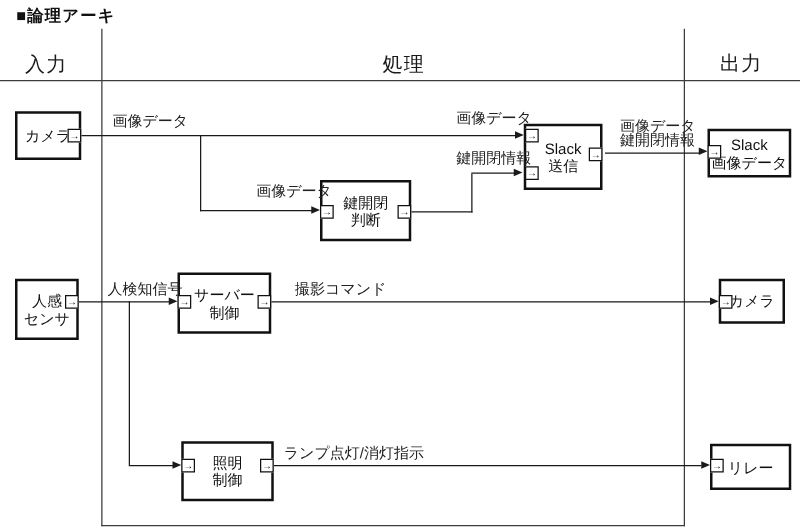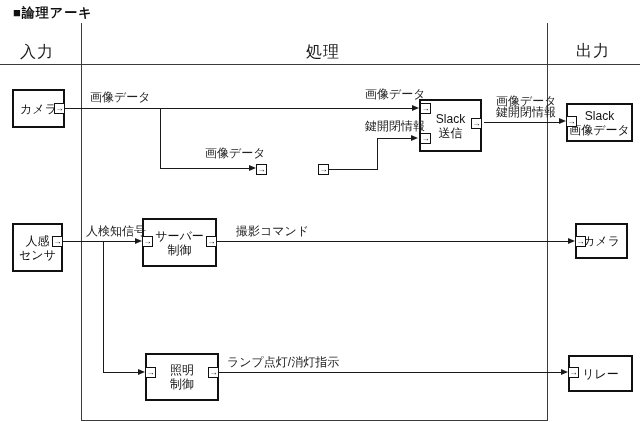--- a/index.html
+++ b/index.html
@@ -54,20 +54,24 @@
     <span>人感</span>
     <span>センサ</span>
   </div>
   <div class="node" style="left:142px;top:218px;width:75px;height:49px">
     <span>サーバー</span>
     <span>制御</span>
   </div>
   <div class="node" style="left:145px;top:353px;width:74px;height:48px">
     <span>照明</span>
     <span>制御</span>
+  </div>
+  <div class="node" style="left:256px;top:144px;width:73px;height:49px">
+    <span>鍵開閉</span>
+    <span>判断</span>
   </div>
   <div class="node" style="left:419px;top:99px;width:63px;height:53px">
     <span>Slack</span>
     <span>送信</span>
   </div>
   <div class="node" style="left:566px;top:103px;width:67px;height:39px">
     <span>Slack</span>
     <span>画像データ</span>
   </div>
   <div class="node" style="left:575px;top:223px;width:53px;height:36px">

